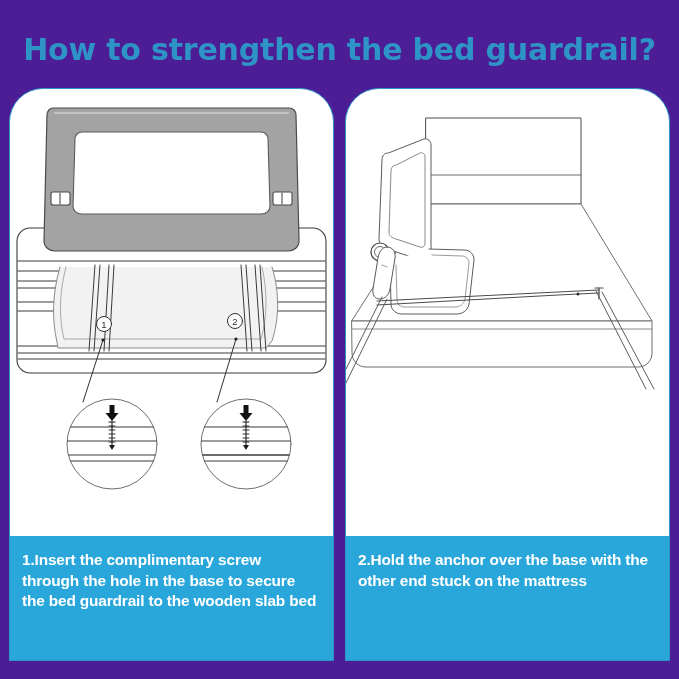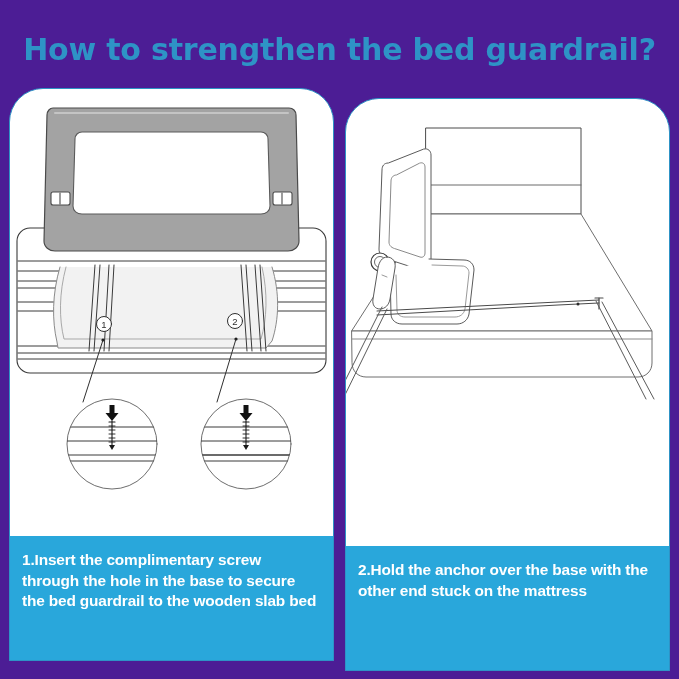--- a/index.html
+++ b/index.html
@@ -41,21 +41,21 @@
     top: 88px;
     width: 325px;
     height: 573px;
     box-sizing: border-box;
     border: 1.4px solid #2E93C6;
     border-radius: 34px 34px 0 0;
     background: #ffffff;
     overflow: hidden;
   }
   #panel-left  { left: 9px; }
-  #panel-right { left: 345px; margin-top: 10px; }
+  #panel-right { left: 345px; }
 
   .panel-art {
     position: absolute;
     left: 0; top: 0;
     width: 100%;
     height: 449px;
   }
   .panel-caption {
     position: absolute;
     left: 0;

